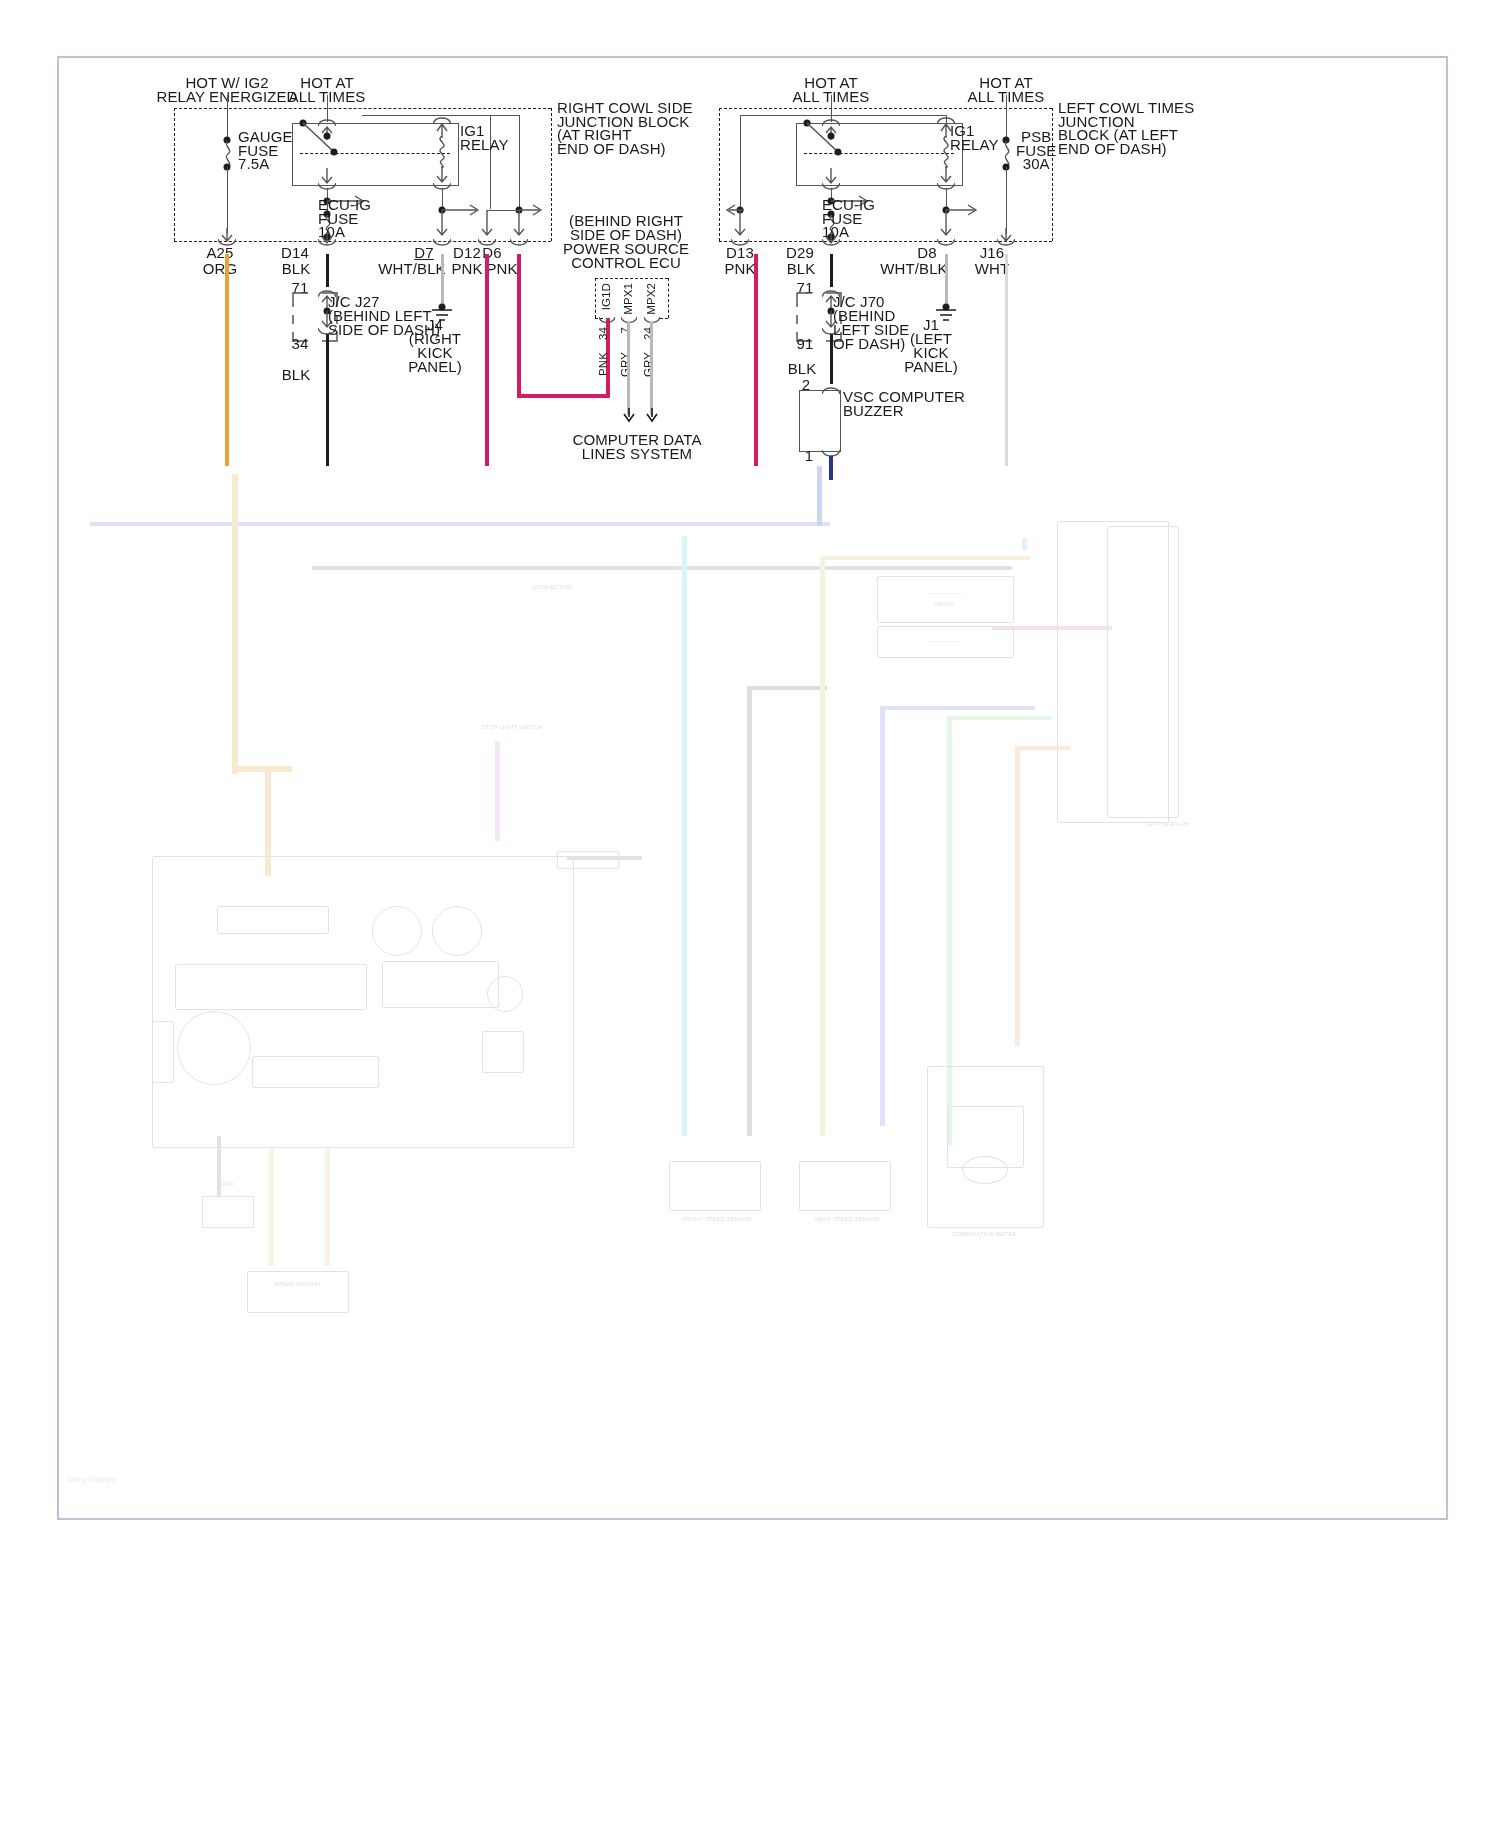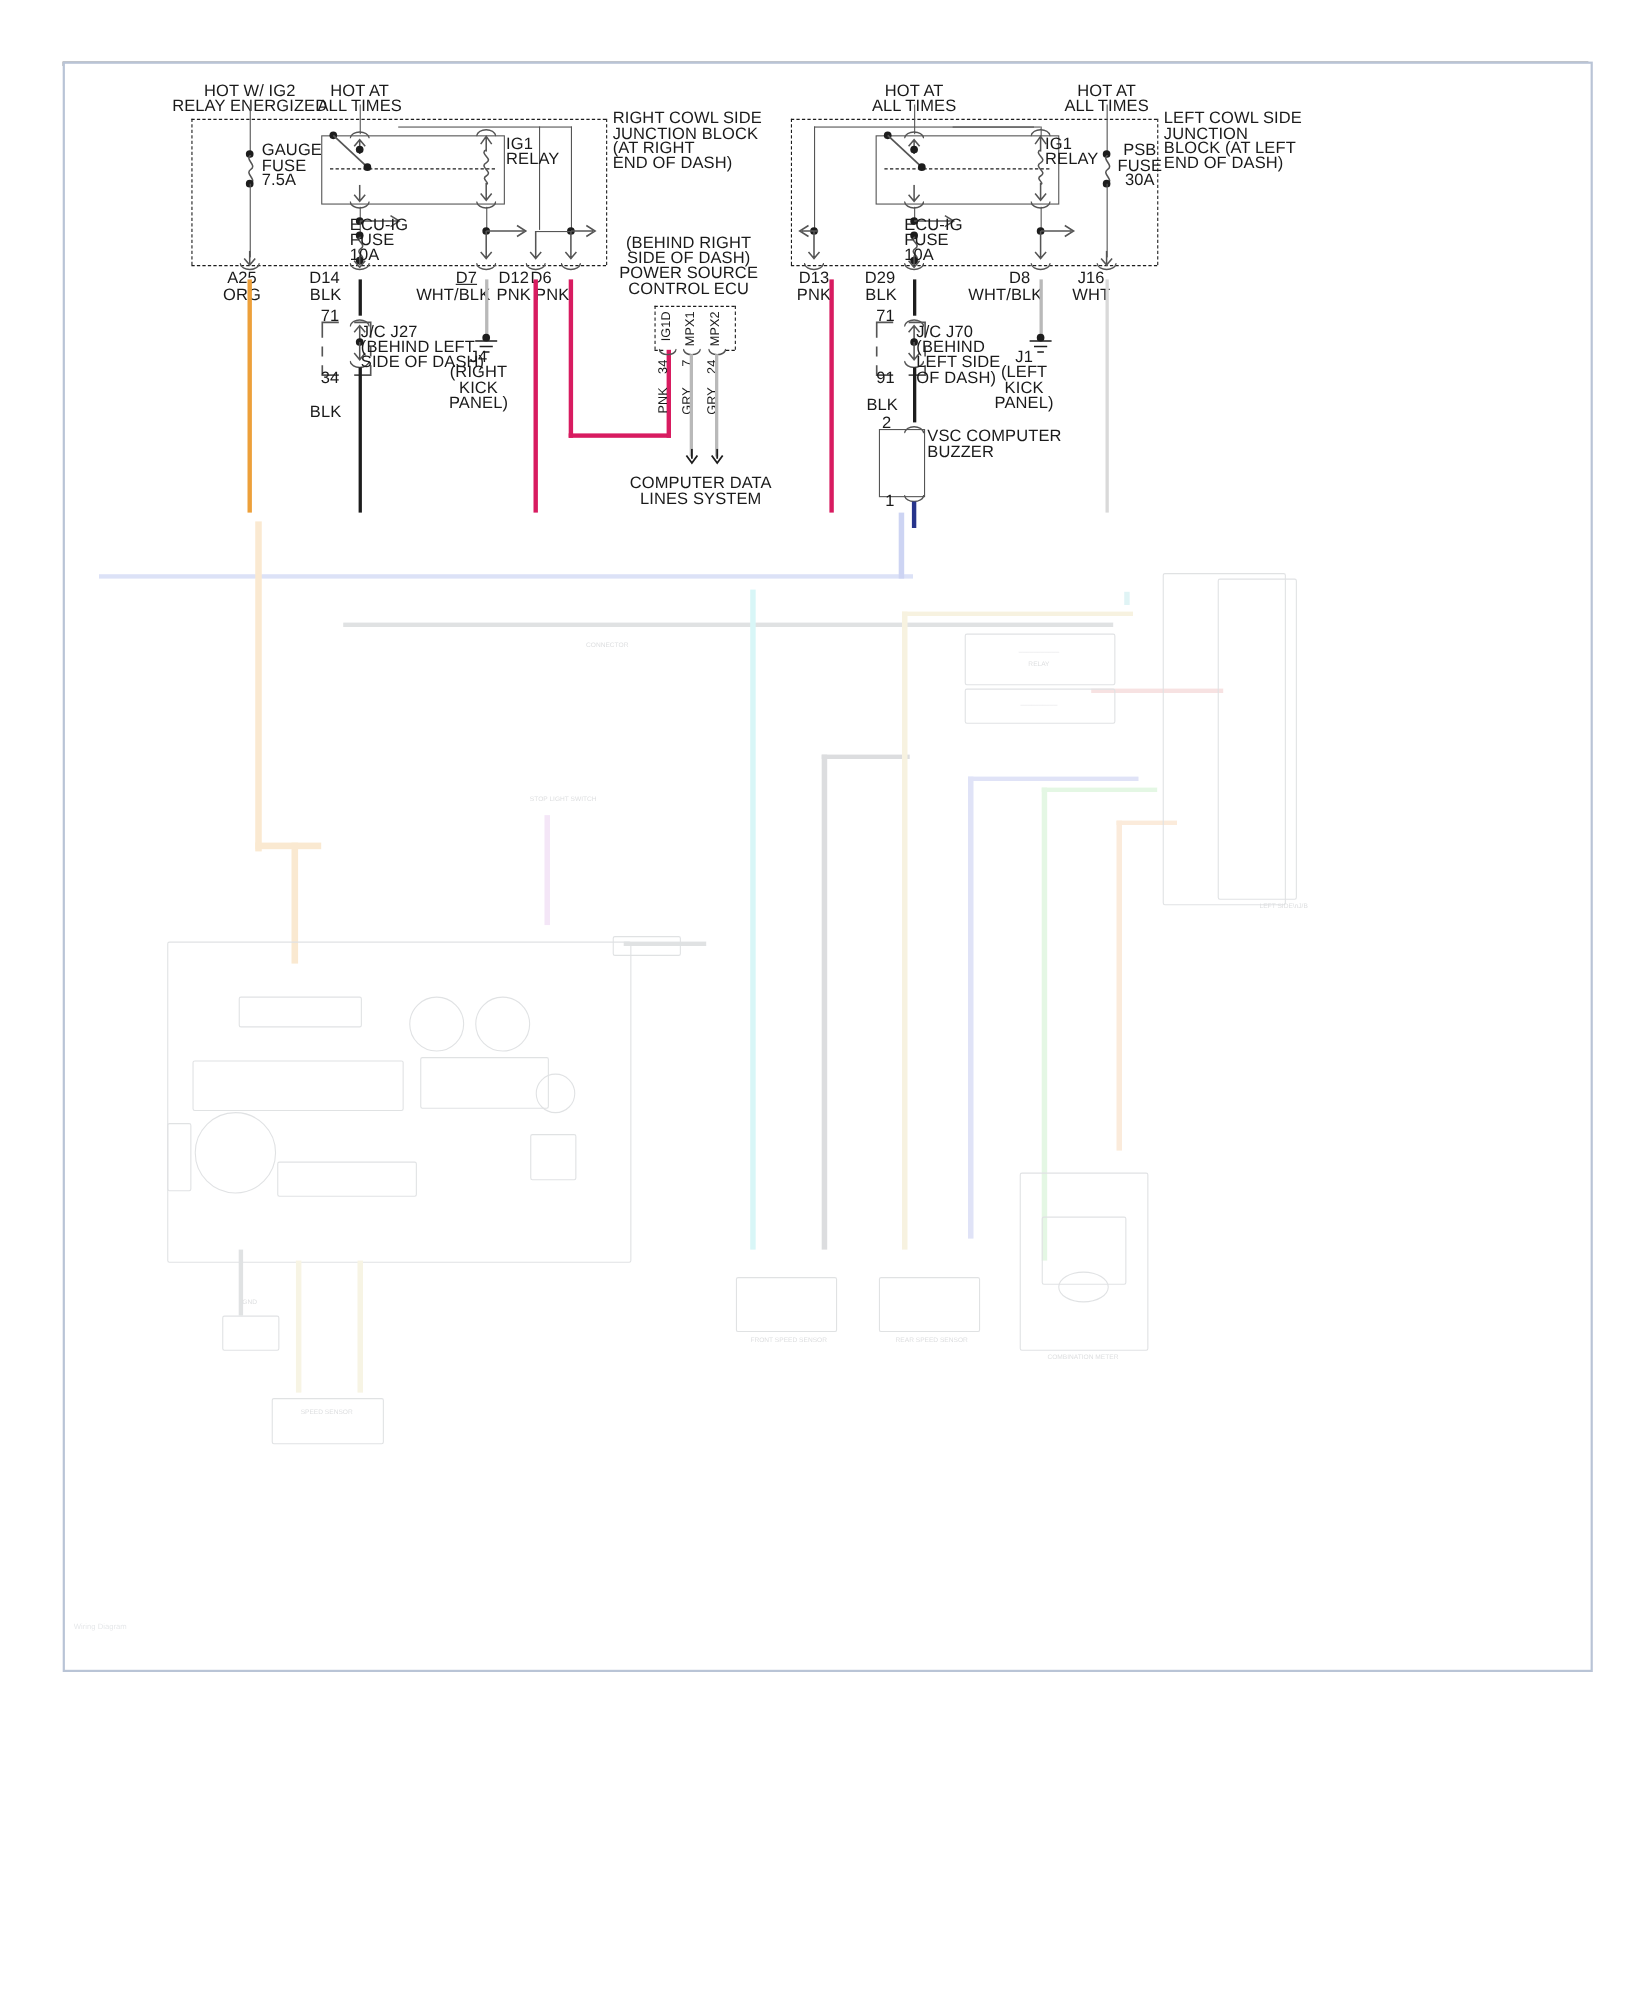--- a/index.html
+++ b/index.html
@@ -312,21 +312,21 @@
   <svg style="position:absolute;left:644px;top:408px;" width="16" height="16" viewBox="0 0 16 16">
       <path d="M8 0 L8 9 M3 6 L8 13 L13 6" fill="none" stroke="#1d1d1d" stroke-width="1.6"></path>
     </svg>
   <div class="txt c" style="left:637px;top:433px;line-height:14px;">COMPUTER DATA
 LINES SYSTEM</div>
 
   <div class="dash-h" style="left:719px;top:108px;width:333px;"></div>
   <div class="dash-v" style="left:719px;top:108px;height:133px;"></div>
   <div class="dash-h" style="left:719px;top:241px;width:333px;"></div>
   <div class="dash-v" style="left:1052px;top:108px;height:133px;"></div>
-  <div class="txt" style="left:1058px;top:101px;">LEFT COWL SIDE
+  <div class="txt" style="left:1058px;top:101px;">LEFT COWL TIMES
 JUNCTION
 BLOCK (AT LEFT
 END OF DASH)</div>
 
   <div class="solid-h" style="left:740px;top:115px;width:200px;"></div>
   <div class="solid-v" style="left:740px;top:115px;height:95px;"></div>
   <div class="dot" style="left:740px;top:210px;"></div>
   <svg style="position:absolute;left:724px;top:203px;" width="20" height="14" viewBox="0 0 20 14">
       <path d="M20 7 L5 7 M11 2 L3 7 L11 12" fill="none" stroke="#555" stroke-width="1.4"></path>
     </svg>

